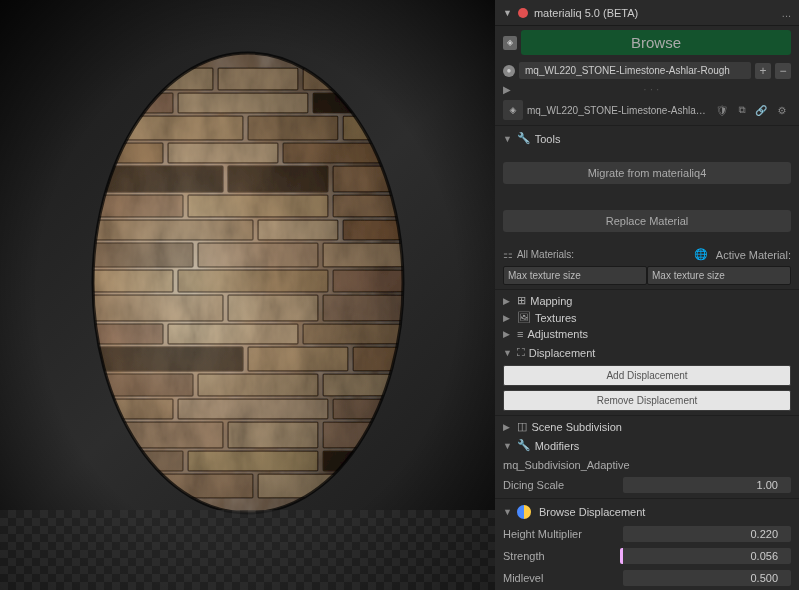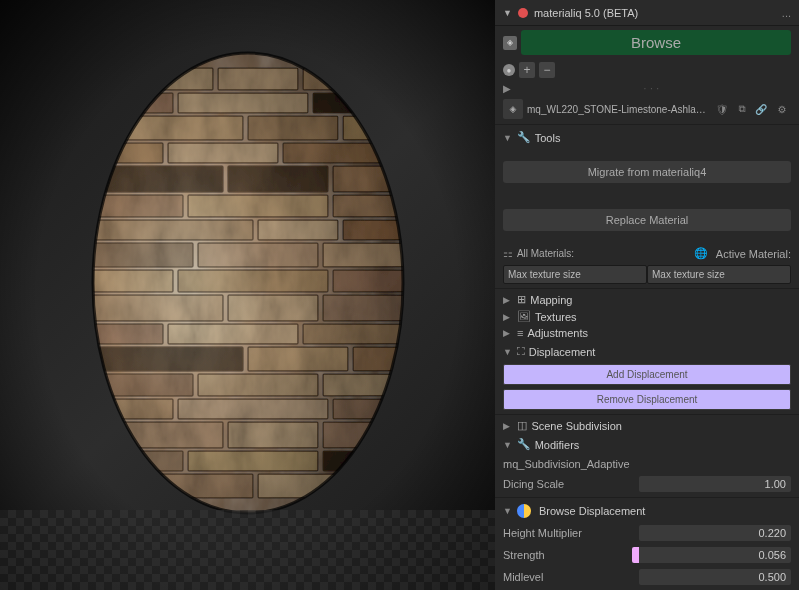--- a/index.html
+++ b/index.html
@@ -336,21 +336,21 @@
       display: flex;
       align-items: center;
       gap: 4px;
       cursor: pointer;
     }
 
     
     .displacement-btn {
       width: calc(100% - 16px);
       margin: 2px 8px;
-      background: #c4b5fd;
+      background: #e5e5e5;
       border: 1px solid #3a3a3a;
       color: #555;
       padding: 4px 8px;
       font-size: 10px;
       cursor: not-allowed;
       border-radius: 2px;
       text-align: center;
     }
 
     .subdivision-label {
@@ -373,27 +373,27 @@
       font-size: 11px;
       color: #aaa;
     }
 
     .prop-value {
       min-width: 45px;
       text-align: right;
       font-size: 11px;
       color: #cccccc;
       background: #3a3a3a;
-      padding: 2px 5px;
+      padding: 2px 13px;
       border-radius: 2px;
       border: none;
     }
 
     .prop-value.blue-accent {
-      border-left: 7px solid #f0abfc;
+      border-left: 3px solid #f0abfc;
     }
 
     
     .shader-section-header {
       display: flex;
       align-items: center;
       padding: 4px 8px;
       gap: 4px;
       cursor: pointer;
       background: #282828;
@@ -555,20 +555,21 @@
     <span class="panel-dots">...</span>
   </div>
 
   <div class="browse-row">
     <div class="icon-small">◈</div>
     <button class="btn-browse">Browse</button>
   </div>
 
   <div class="material-name-row">
     <div class="icon-small" style="background:#888; border-radius:50%; width:12px; height:12px;">●</div>
+    <div class="material-name-field">mq_WL220_STONE-Limestone-Ashlar-Rough</div>
     <button class="btn-plus">+</button>
     <button class="btn-minus">−</button>
   </div>
 
   <div class="expand-row">
     <button class="expand-btn">▶</button>
     <span class="expand-dots">···</span>
   </div>
 
   <div class="toolbar-row">

